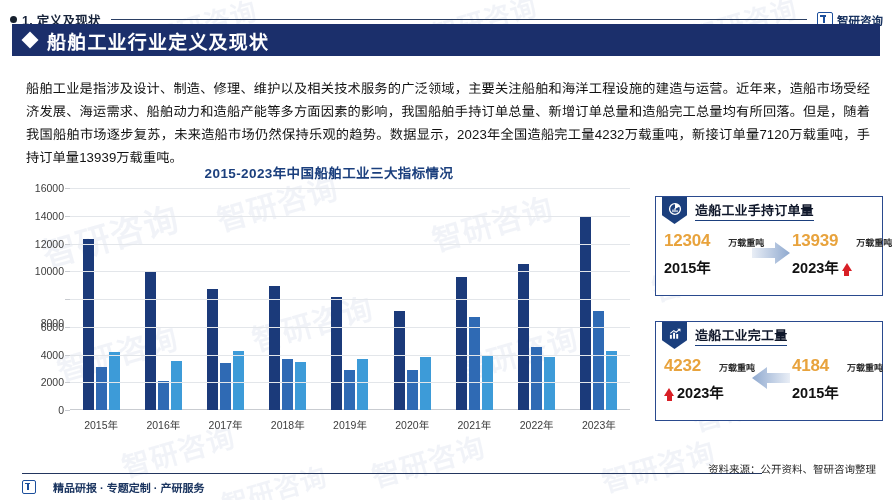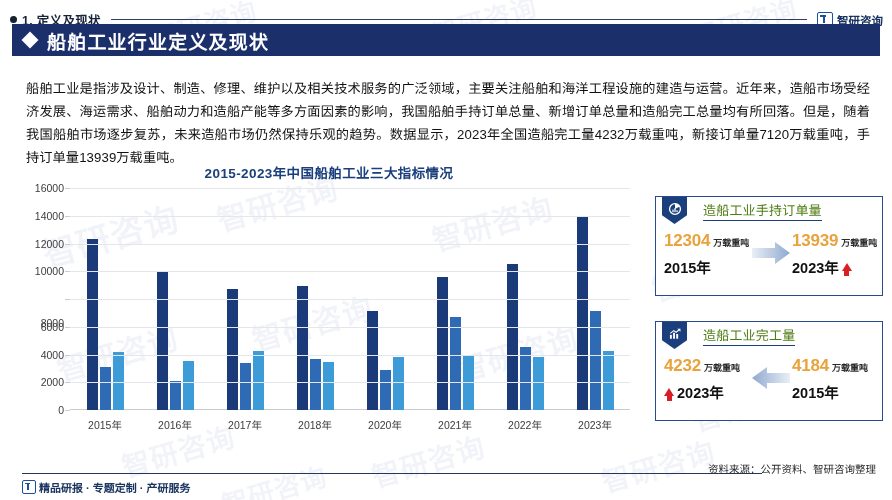--- a/index.html
+++ b/index.html
@@ -126,46 +126,46 @@
     position:absolute;left:0;top:0;height:26px;display:flex;align-items:center;
   }
   .badge{
     width:25px;height:27px;background:#1b3f7d;margin-left:6px;margin-top:1px;
     flex:0 0 auto;position:relative;
     clip-path:polygon(0 0,100% 0,100% 68%,50% 100%,0 68%);
     display:flex;align-items:center;justify-content:center;
   }
   .badge svg{display:block;margin-bottom:4px;}
   .card-title{
-    font-size:13px;font-weight:normal;color:#4d7c0f;margin-left:16px;
+    font-size:13px;font-weight:bold;color:#0f172a;margin-left:8px;
     border-bottom:1.3px solid #1b3f7d;padding-bottom:1px;white-space:nowrap;
     letter-spacing:.2px;
   }
   .card-body{position:absolute;left:0;top:34px;width:100%;height:62px;}
   .stat{position:absolute;width:100px;text-align:left;}
   .stat-left{left:8px;}
   .stat-right{left:136px;}
-  .stat-num-row{display:flex;align-items:baseline;gap:3px;white-space:nowrap;}
+  .stat-num-row{display:flex;align-items:baseline;gap:18px;white-space:nowrap;}
   .stat-num{font-size:17px;font-weight:bold;color:#e8a33d;letter-spacing:-.2px;}
   .stat-unit{font-size:9px;font-weight:bold;color:#2b2b2b;}
   .stat-year-row{display:flex;align-items:center;gap:3px;margin-top:5px;white-space:nowrap;}
   .stat-year{font-size:14.5px;font-weight:bold;color:#111111;}
   .uparrow{
     width:0;height:0;border-left:5px solid transparent;border-right:5px solid transparent;
     border-bottom:8px solid #d81f26;position:relative;flex:0 0 auto;
   }
   .uparrow:after{
     content:"";position:absolute;left:-2.5px;top:8px;width:5px;height:5px;background:#d81f26;
   }
   .flow-arrow{position:absolute;left:95px;top:8px;width:40px;height:28px;}
 
   
   .foot-rule{position:absolute;left:22px;top:473px;width:740px;height:1.4px;background:#23365f;z-index:2;}
   .foot-left{
-    position:absolute;left:22px;top:479px;display:flex;align-items:center;gap:3px;z-index:2;
+    position:absolute;left:22px;top:479px;display:flex;align-items:center;gap:17px;z-index:2;
   }
   .foot-mark{
     width:12px;height:12px;border:1.5px solid #1c4f9c;border-radius:2px;position:relative;flex:0 0 auto;
   }
   .foot-mark:before{content:"";position:absolute;left:1.5px;top:1.5px;width:5px;height:1.5px;background:#1c4f9c;}
   .foot-mark:after{content:"";position:absolute;left:4px;top:1.5px;width:1.5px;height:7px;background:#1c4f9c;}
   .foot-text{font-size:11px;font-weight:bold;color:#1b3560;white-space:nowrap;}
   .foot-src{
     position:absolute;right:16px;top:461px;font-size:10.5px;color:#2a2a2a;
     white-space:nowrap;z-index:2;
@@ -231,20 +231,26 @@
           <div class="bar s0" title="手持订单量：万载重吨 2017年: 8723" style="height: 121.032px; background: rgb(27, 58, 122);"></div>
           <div class="bar s1" title="新接订单量：万载重吨 2017年: 3373" style="height: 46.8004px; background: rgb(47, 106, 180);"></div>
           <div class="bar s2" title="造船完工量：万载重吨 2017年: 4268" style="height: 59.2185px; background: rgb(61, 155, 216);"></div>
           <div class="xtick">2017年</div>
         </div>
         <div class="group">
           <div class="bar s0" title="手持订单量：万载重吨 2018年: 8931" style="height: 123.918px; background: rgb(27, 58, 122);"></div>
           <div class="bar s1" title="新接订单量：万载重吨 2018年: 3667" style="height: 50.8796px; background: rgb(47, 106, 180);"></div>
           <div class="bar s2" title="造船完工量：万载重吨 2018年: 3458" style="height: 47.9798px; background: rgb(61, 155, 216);"></div>
           <div class="xtick">2018年</div>
+        </div>
+        <div class="group">
+          <div class="bar s0" title="手持订单量：万载重吨 2019年: 8166" style="height: 113.303px; background: rgb(27, 58, 122);"></div>
+          <div class="bar s1" title="新接订单量：万载重吨 2019年: 2907" style="height: 40.3346px; background: rgb(47, 106, 180);"></div>
+          <div class="bar s2" title="造船完工量：万载重吨 2019年: 3672" style="height: 50.949px; background: rgb(61, 155, 216);"></div>
+          <div class="xtick">2019年</div>
         </div>
         <div class="group">
           <div class="bar s0" title="手持订单量：万载重吨 2020年: 7111" style="height: 98.6651px; background: rgb(27, 58, 122);"></div>
           <div class="bar s1" title="新接订单量：万载重吨 2020年: 2893" style="height: 40.1404px; background: rgb(47, 106, 180);"></div>
           <div class="bar s2" title="造船完工量：万载重吨 2020年: 3853" style="height: 53.4604px; background: rgb(61, 155, 216);"></div>
           <div class="xtick">2020年</div>
         </div>
         <div class="group">
           <div class="bar s0" title="手持订单量：万载重吨 2021年: 9584" style="height: 132.978px; background: rgb(27, 58, 122);"></div>
           <div class="bar s1" title="新接订单量：万载重吨 2021年: 6707" style="height: 93.0596px; background: rgb(47, 106, 180);"></div>

